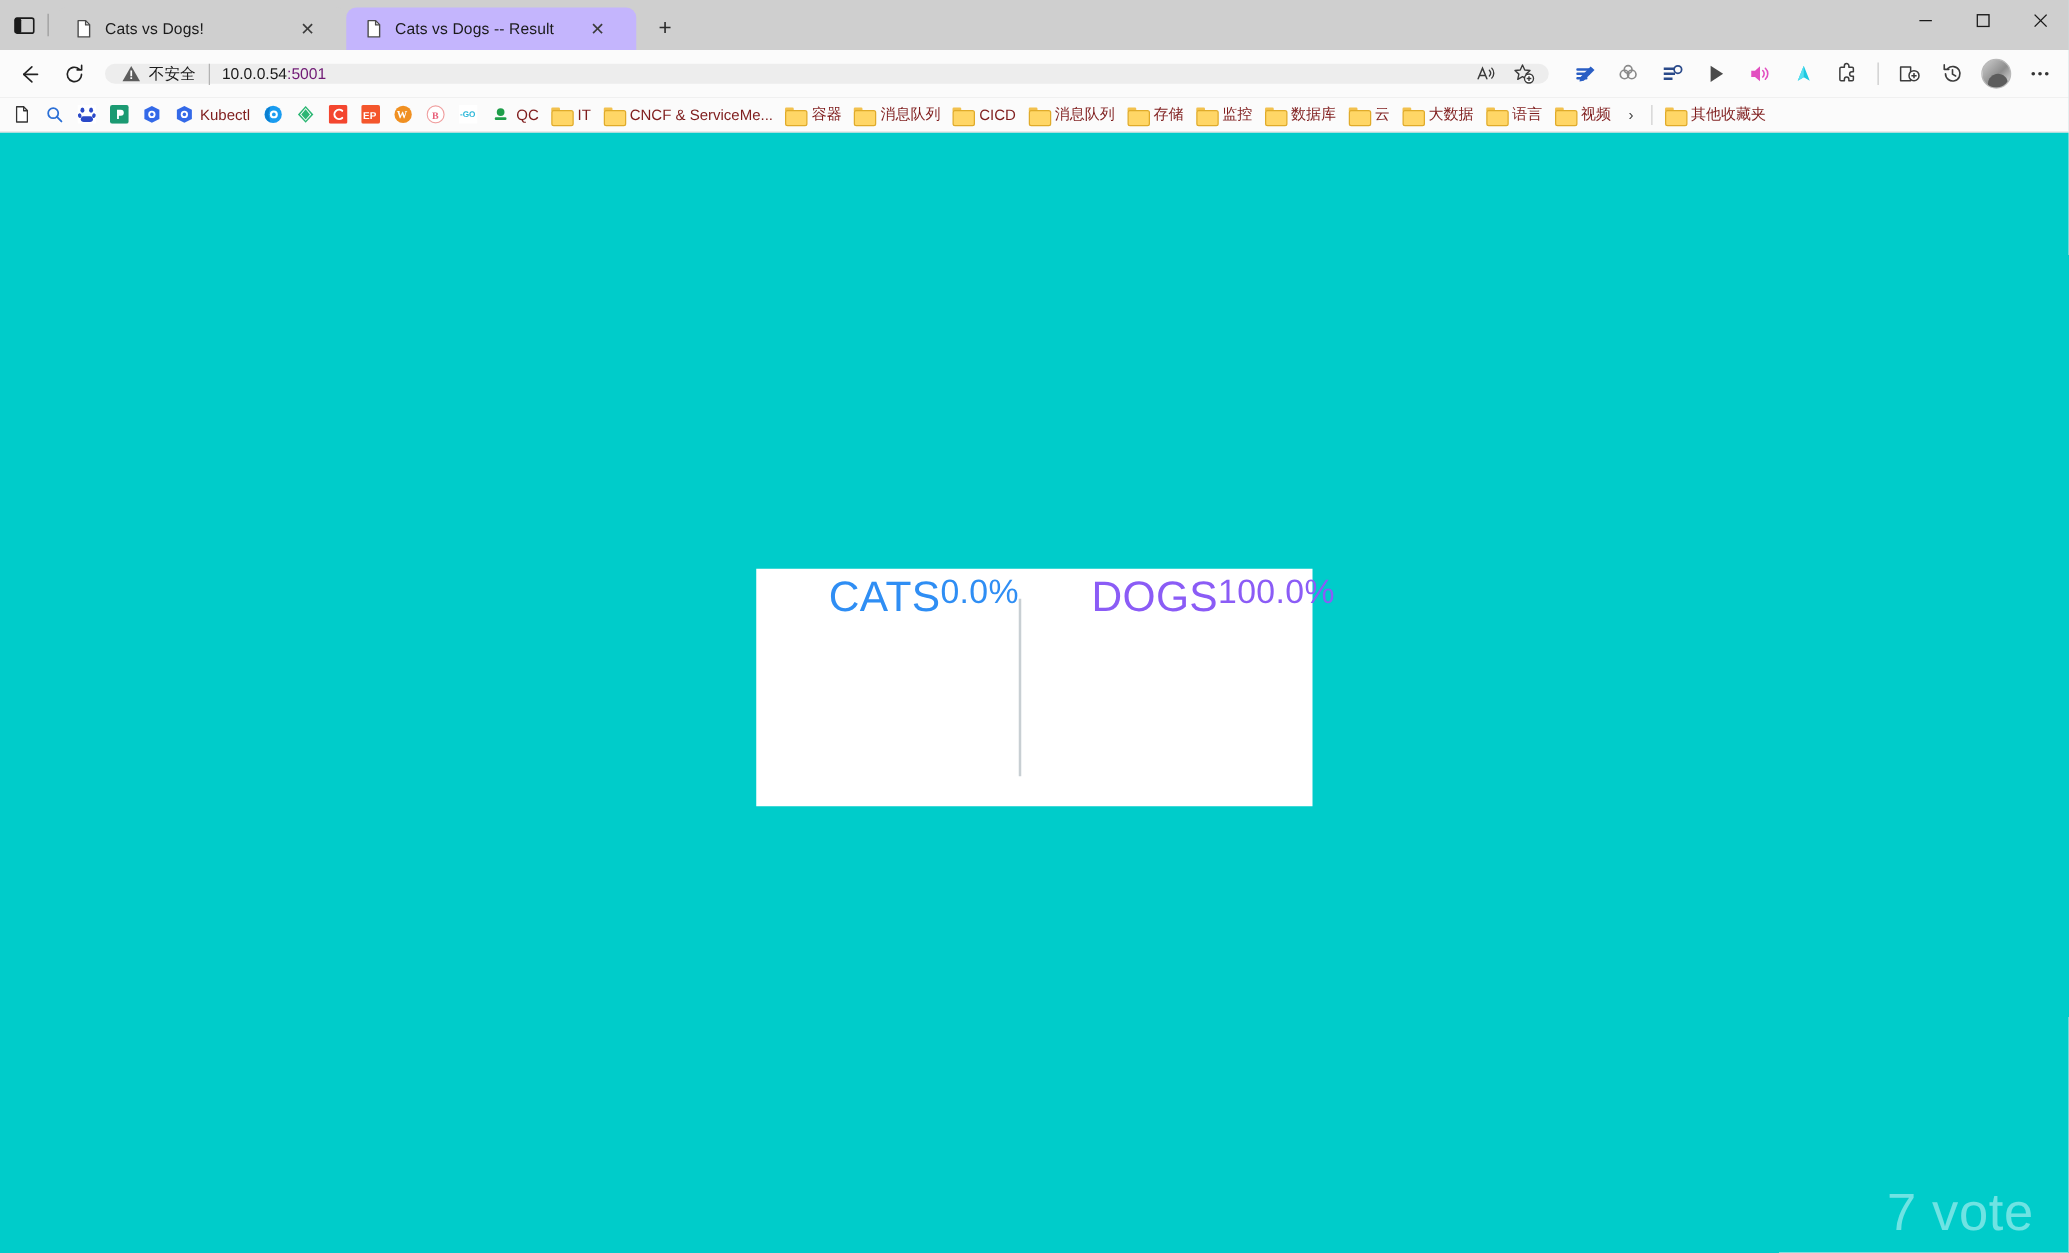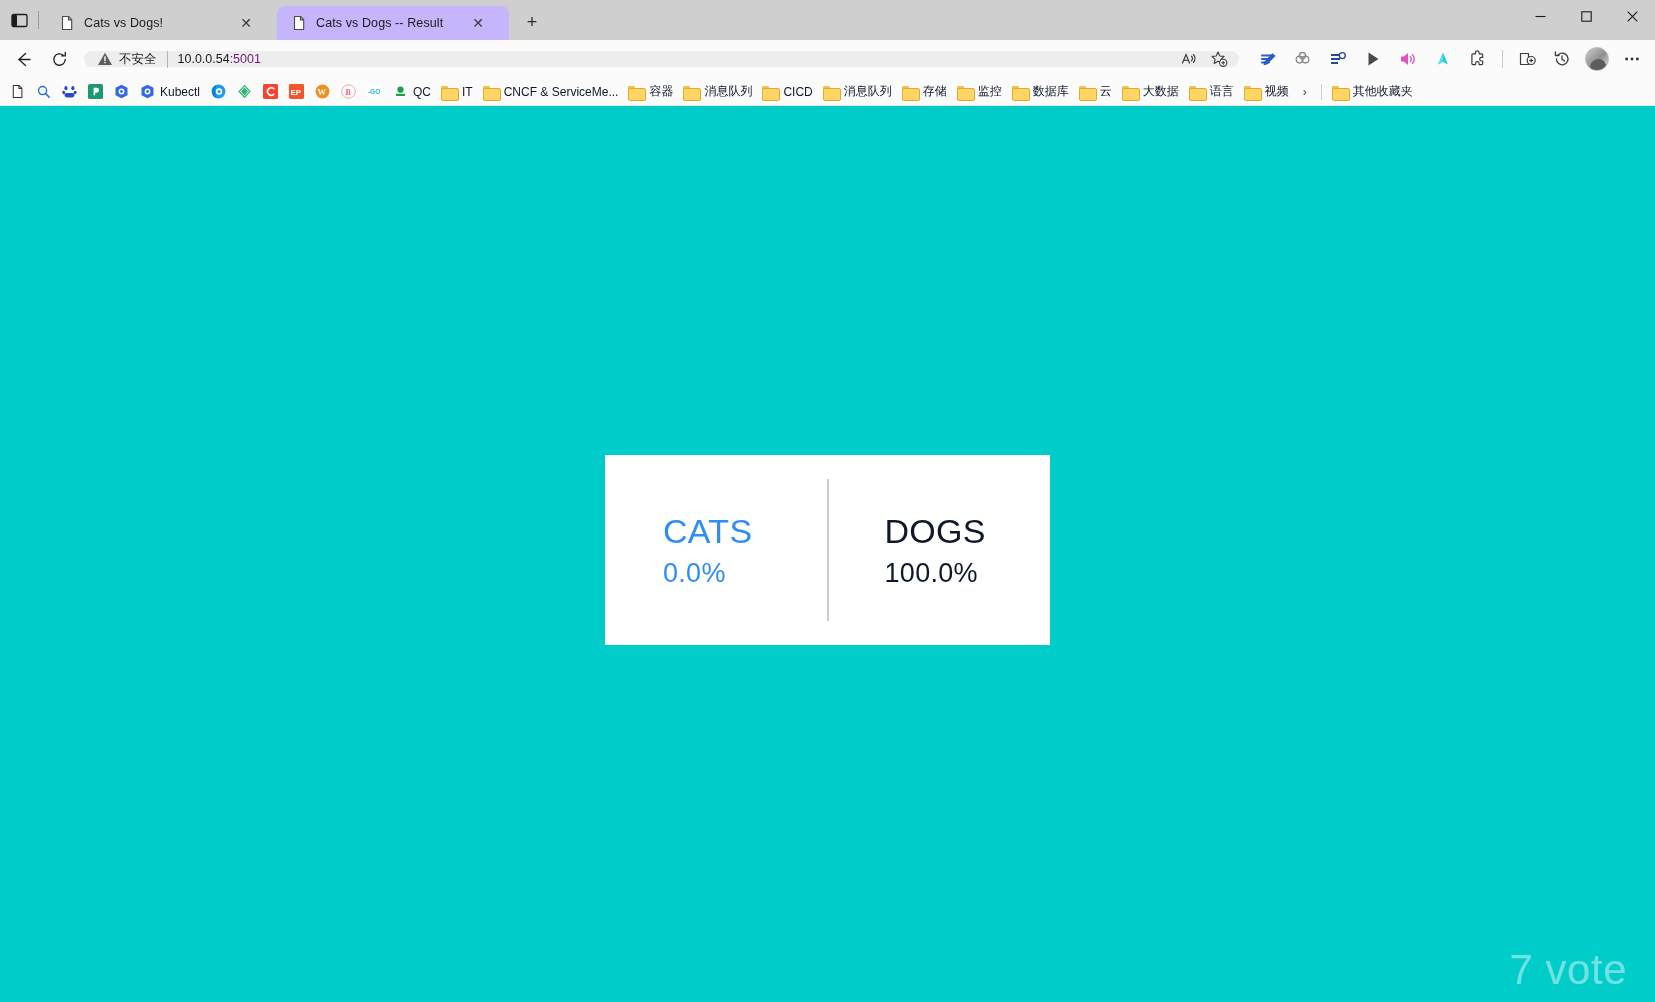--- a/index.html
+++ b/index.html
@@ -89,21 +89,21 @@
   
   .bookmarks {
     height: 28px; background: #fbfbfb; display: flex; align-items: center;
     padding: 0 4px; font-size: 12px; color: #1d1d1d; overflow: hidden;
     border-bottom: 1px solid #e3e3e3;
   }
   .bm {
     display: flex; align-items: center; height: 22px; padding: 0 5px;
     border-radius: 4px; white-space: nowrap; flex: 0 0 auto; gap: 5px;
   }
-  .bm .bm-label { font-size: 12px; color: #0f172a; }
+  .bm .bm-label { font-size: 12px; color: #7f1d1d; }
   .bm-ico { width: 16px; height: 16px; flex: 0 0 16px; display: flex; align-items: center; justify-content: flex-end; }
   .folder-ico { width: 16px; height: 14px; position: relative; }
   .folder-ico::before {
     content: ""; position: absolute; left: 0; top: 1px; width: 7px; height: 3px;
     background: #f2c14e; border-radius: 1px 1px 0 0;
   }
   .folder-ico::after {
     content: ""; position: absolute; left: 0; top: 3px; width: 16px; height: 11px;
     background: #ffd666; border: 1px solid #e0ab2a; border-radius: 2px;
   }
@@ -118,29 +118,29 @@
     position: absolute; inset: 0;
     display: flex; align-items: center; justify-content: center;
   }
   .card {
     width: 445px; height: 190px; background: #ffffff;
     display: flex; align-items: center;
     margin-top: -8px;
   }
   .half {
     flex: 1 1 50%; height: 100%;
-    display: flex; flex-direction: column; justify-content: center;
+    display: flex; flex-direction: row; justify-content: center;
     padding-left: 58px;
   }
   .half.right { padding-left: 56px; }
   .divider { width: 2px; height: 142px; background: #c8cfd3; flex: 0 0 2px; }
   .label { font-size: 34px; line-height: 1.38; font-weight: 400; letter-spacing: .3px; }
   .pct { font-size: 27px; line-height: 1.38; font-weight: 400; letter-spacing: .3px; }
   .cats { color: #2f8ef4; }
-  .dogs { color: #0f172a; }
+  .dogs { color: #8b5cf6; }
   .vote-count {
     position: absolute; right: 28px; bottom: 8px;
     font-size: 42px; color: #6fe3e3; font-weight: 400; letter-spacing: .5px;
   }
 </style>
 </head>
 <body>
 
 <div class="browser">
 

